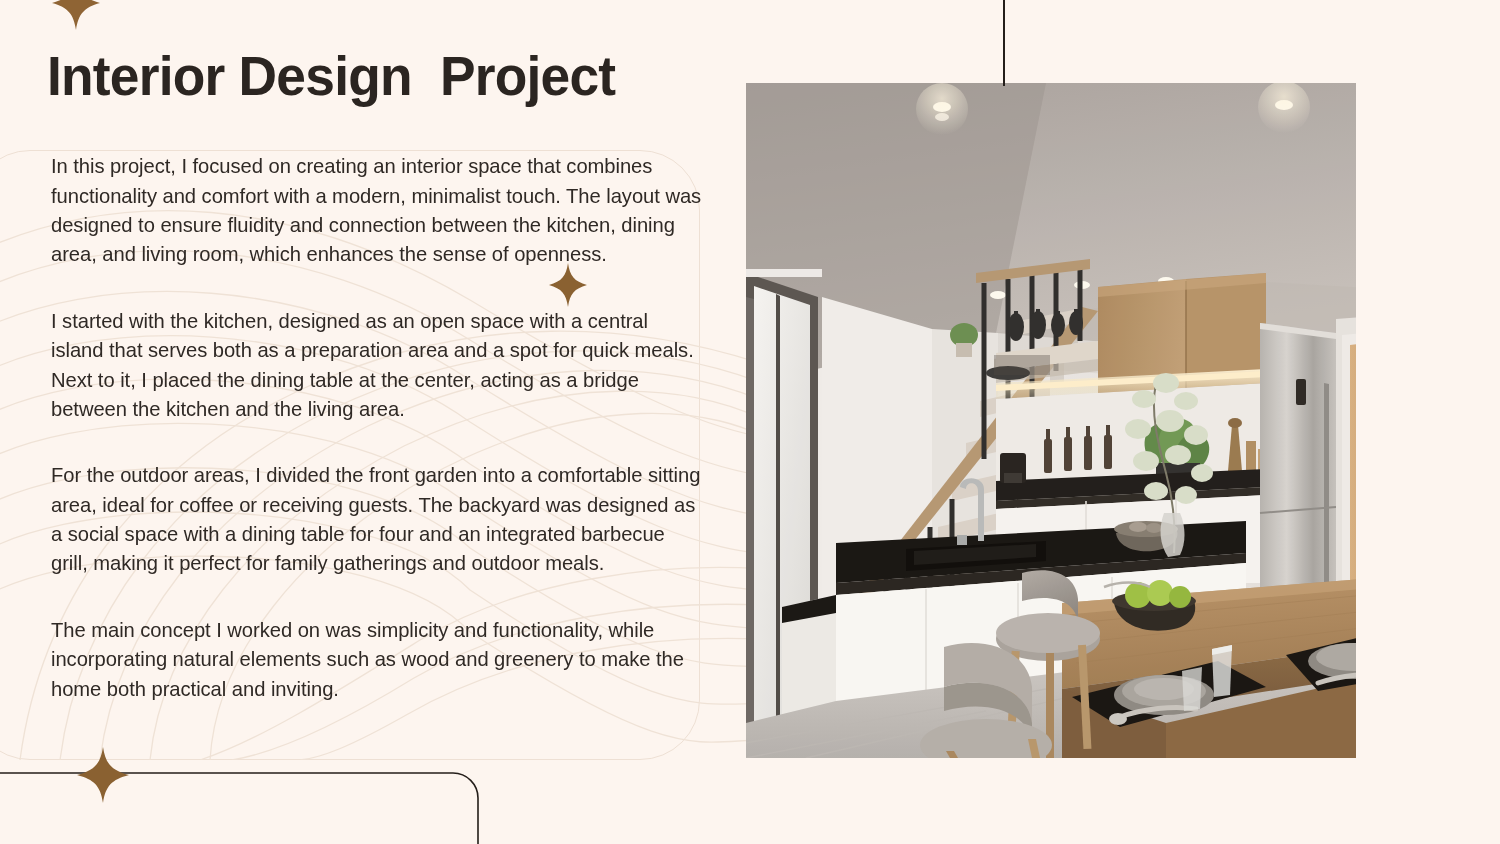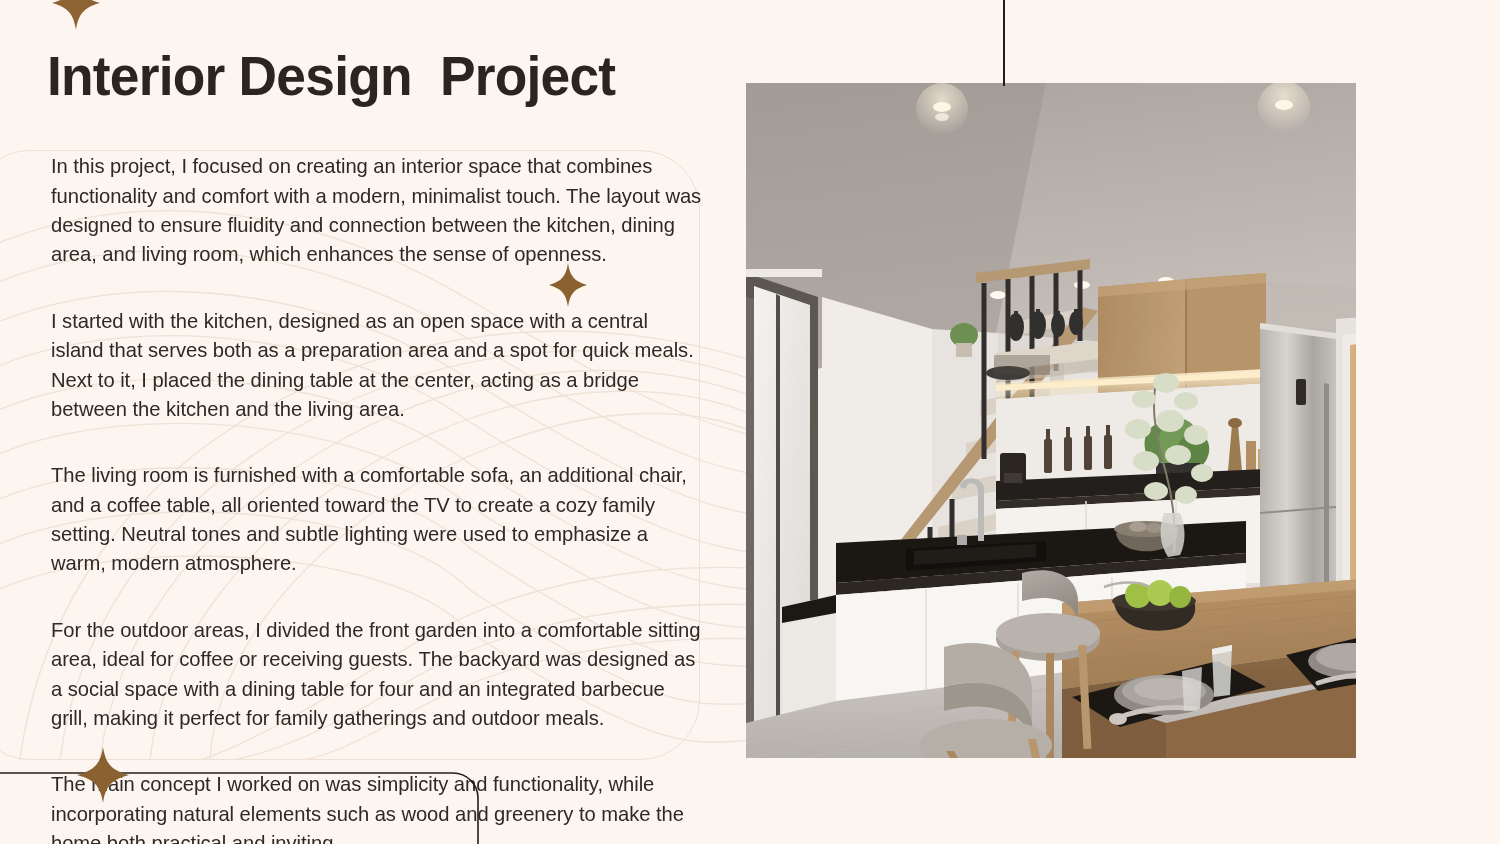--- a/index.html
+++ b/index.html
@@ -196,21 +196,20 @@
       <path d="M26 0 C 28.6 17, 34.6 23.4, 52 28 C 34.6 32.6, 28.6 39, 26 56 C 23.4 39, 17.4 32.6, 0 28 C 17.4 23.4, 23.4 17, 26 0 Z" fill="#8a6131"></path>
     </svg>
   </div>
 
   <div class="content">
     <h1 class="page-title">Interior Design  Project</h1>
 
     <div class="body-copy">
       <p>In this project, I focused on creating an interior space that combines functionality and comfort with a modern, minimalist touch. The layout was designed to ensure fluidity and connection between the kitchen, dining area, and living room, which enhances the sense of openness.</p>
       <p>I started with the kitchen, designed as an open space with a central island that serves both as a preparation area and a spot for quick meals. Next to it, I placed the dining table at the center, acting as a bridge between the kitchen and the living area.</p>
-      <p>The living room is furnished with a comfortable sofa, an additional chair, and a coffee table, all oriented toward the TV to create a cozy family setting. Neutral tones and subtle lighting were used to emphasize a warm, modern atmosphere.</p>
       <p>For the outdoor areas, I divided the front garden into a comfortable sitting area, ideal for coffee or receiving guests. The backyard was designed as a social space with a dining table for four and an integrated barbecue grill, making it perfect for family gatherings and outdoor meals.</p>
       <p>The main concept I worked on was simplicity and functionality, while incorporating natural elements such as wood and greenery to make the home both practical and inviting.</p>
     </div>
   </div>
 
   <div class="photo-frame">
     <svg width="640" height="675" viewBox="0 0 640 675">
       <defs>
         <linearGradient id="ceilGrad" x1="0" y1="0" x2="0.3" y2="1">
           <stop offset="0" stop-color="#a9a3a0"></stop>

